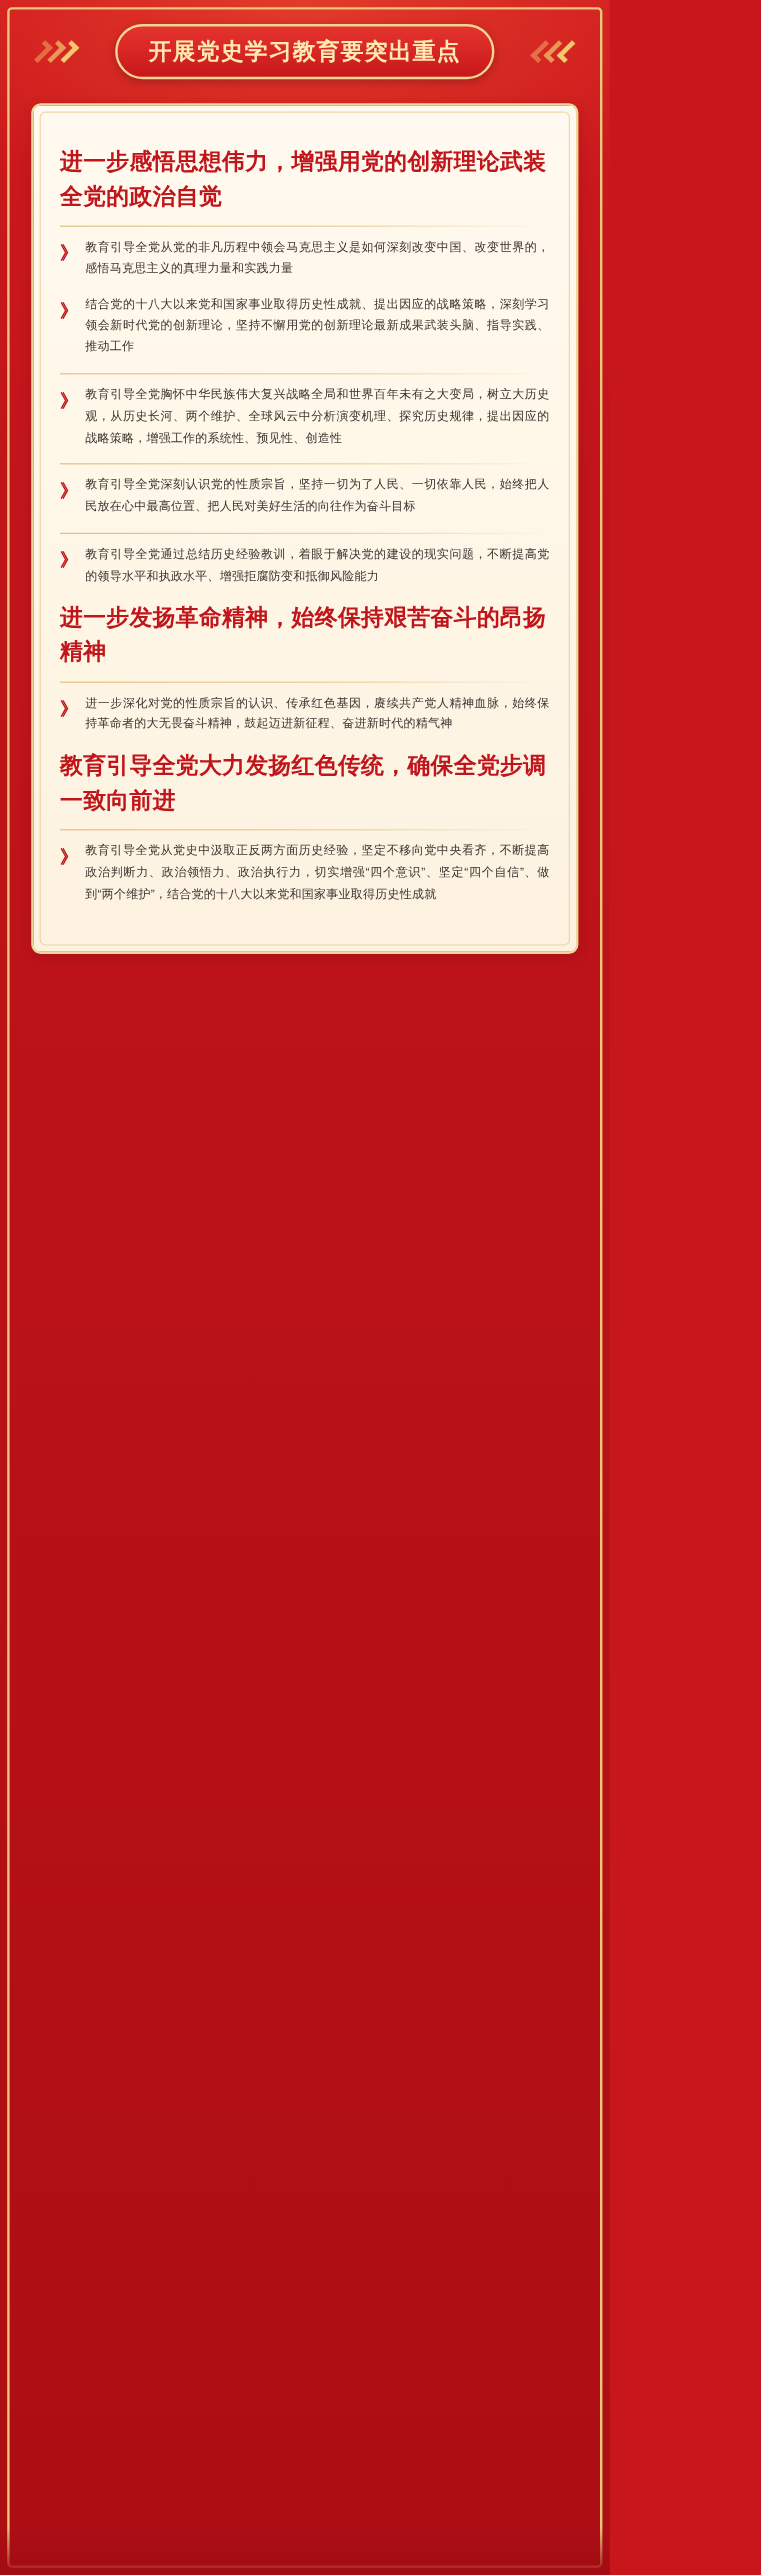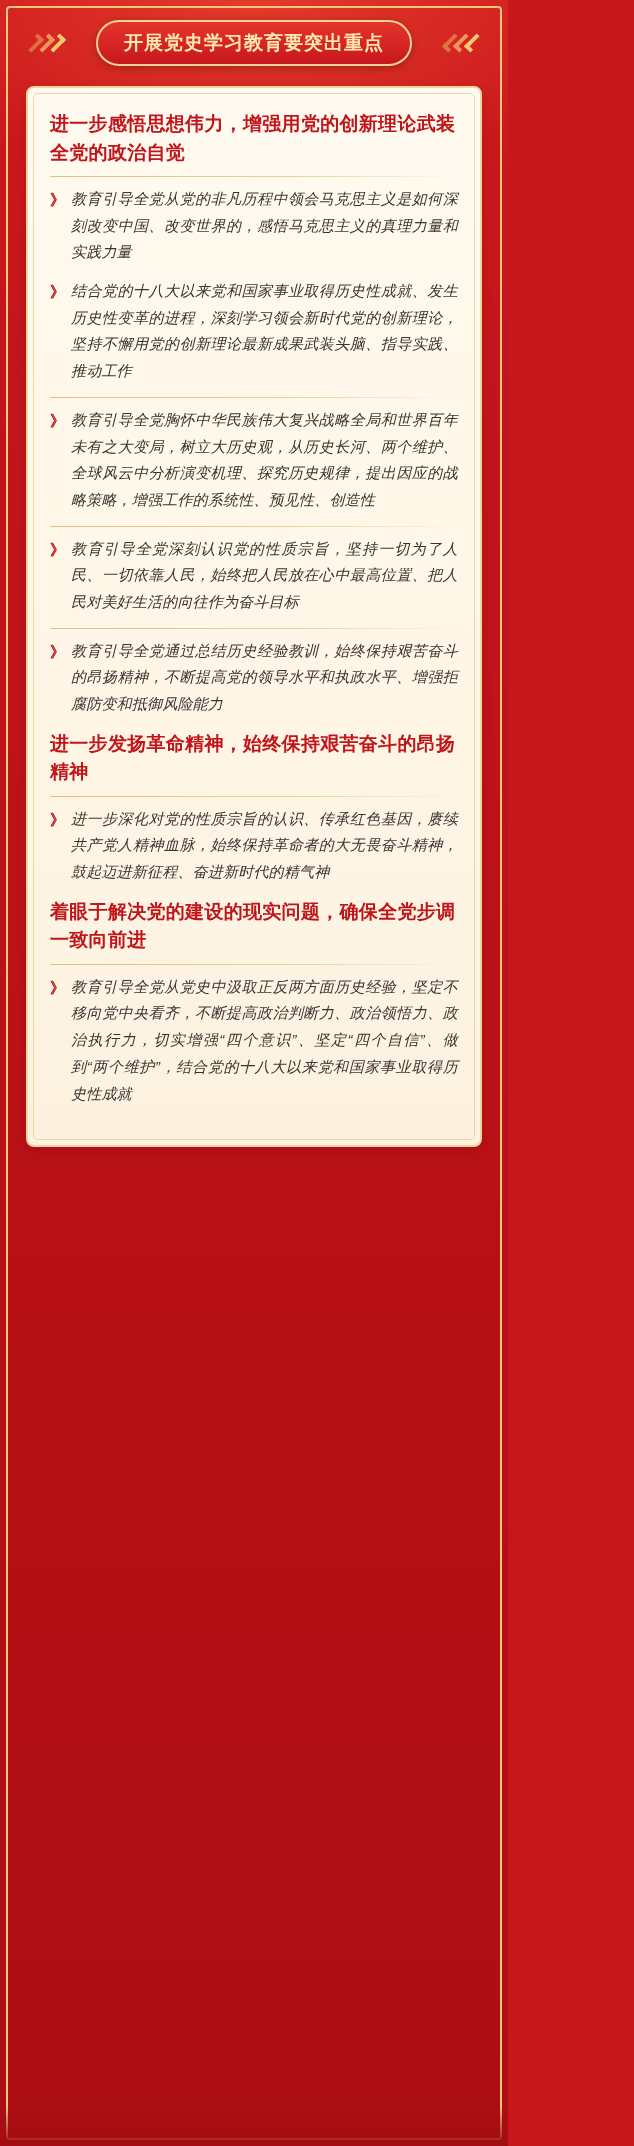--- a/index.html
+++ b/index.html
@@ -82,21 +82,21 @@
   .chev i:nth-child(2) { opacity: .7; }
   .chev i:nth-child(3) { opacity: 1; }
 
   
   .card {
     position: relative;
     margin: 0 14px 18px 14px;
     background: linear-gradient(180deg, #fffaf0 0%, #fff7e8 40%, #fdf2e0 100%);
     border: 2px solid #efd79b;
     border-radius: 8px;
-    padding: 12px 22px 26px 22px;
+    padding: 24px 22px 26px 22px;
     z-index: 2;
     box-shadow: 0 3px 10px rgba(90,10,10,.18);
   }
   .card::after {
     content: "";
     position: absolute;
     left: 5px; top: 5px; right: 5px; bottom: 5px;
     border: 1px solid rgba(226,185,115,.55);
     border-radius: 5px;
     pointer-events: none;
@@ -125,25 +125,24 @@
     flex: 0 0 auto;
     color: #c0151a;
     font-size: 15px;
     font-weight: bold;
     line-height: 1.78;
     margin-right: 6px;
     transform: translateY(1px);
   }
   .ptext {
     color: #3a3330;
-    font-size: 15px;
+    font-size: 10px;
     line-height: 1.78;
     text-align: justify;
     letter-spacing: .2px;
-    font-style: italic;
   }
 
   
   .bottom-band {
     position: absolute;
     left: 0; right: 0; bottom: 0;
     height: 40px;
     background: linear-gradient(180deg, rgba(168,12,18,0) 0%, #a20c12 100%);
     z-index: 1;
   }
@@ -173,21 +172,21 @@
 
     <div class="section">
       <div class="sec-head">进一步感悟思想伟力，增强用党的创新理论武装全党的政治自觉</div>
       <div class="sec-rule"></div>
       <div class="para">
         <span class="marker">》</span>
         <span class="ptext">教育引导全党从党的非凡历程中领会马克思主义是如何深刻改变中国、改变世界的，感悟马克思主义的真理力量和实践力量</span>
       </div>
       <div class="para">
         <span class="marker">》</span>
-        <span class="ptext">结合党的十八大以来党和国家事业取得历史性成就、发生历史性变革的进程，深刻学习领会新时代党的创新理论，坚持不懈用党的创新理论最新成果武装头脑、指导实践、推动工作</span>
+        <span class="ptext">结合党的十八大以来党和国家事业取得历史性成就、提出因应的战略策略，深刻学习领会新时代党的创新理论，坚持不懈用党的创新理论最新成果武装头脑、指导实践、推动工作</span>
       </div>
     </div>
 
     <div class="section">
       <div class="sec-rule"></div>
       <div class="para">
         <span class="marker">》</span>
         <span class="ptext">教育引导全党胸怀中华民族伟大复兴战略全局和世界百年未有之大变局，树立大历史观，从历史长河、两个维护、全球风云中分析演变机理、探究历史规律，提出因应的战略策略，增强工作的系统性、预见性、创造性</span>
       </div>
     </div>
@@ -197,35 +196,35 @@
       <div class="para">
         <span class="marker">》</span>
         <span class="ptext">教育引导全党深刻认识党的性质宗旨，坚持一切为了人民、一切依靠人民，始终把人民放在心中最高位置、把人民对美好生活的向往作为奋斗目标</span>
       </div>
     </div>
 
     <div class="section">
       <div class="sec-rule"></div>
       <div class="para">
         <span class="marker">》</span>
-        <span class="ptext">教育引导全党通过总结历史经验教训，始终保持艰苦奋斗的昂扬精神，不断提高党的领导水平和执政水平、增强拒腐防变和抵御风险能力</span>
+        <span class="ptext">教育引导全党通过总结历史经验教训，着眼于解决党的建设的现实问题，不断提高党的领导水平和执政水平、增强拒腐防变和抵御风险能力</span>
       </div>
     </div>
 
     <div class="section">
       <div class="sec-head">进一步发扬革命精神，始终保持艰苦奋斗的昂扬精神</div>
       <div class="sec-rule"></div>
       <div class="para">
         <span class="marker">》</span>
         <span class="ptext">进一步深化对党的性质宗旨的认识、传承红色基因，赓续共产党人精神血脉，始终保持革命者的大无畏奋斗精神，鼓起迈进新征程、奋进新时代的精气神</span>
       </div>
     </div>
 
     <div class="section">
-      <div class="sec-head">着眼于解决党的建设的现实问题，确保全党步调一致向前进</div>
+      <div class="sec-head">教育引导全党大力发扬红色传统，确保全党步调一致向前进</div>
       <div class="sec-rule"></div>
       <div class="para">
         <span class="marker">》</span>
         <span class="ptext">教育引导全党从党史中汲取正反两方面历史经验，坚定不移向党中央看齐，不断提高政治判断力、政治领悟力、政治执行力，切实增强“四个意识”、坚定“四个自信”、做到“两个维护”，结合党的十八大以来党和国家事业取得历史性成就</span>
       </div>
     </div>
 
   </div>
 
   <div class="bottom-band"></div>

